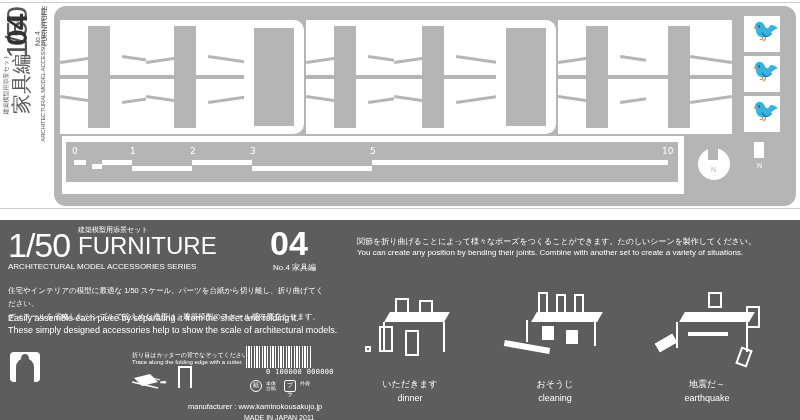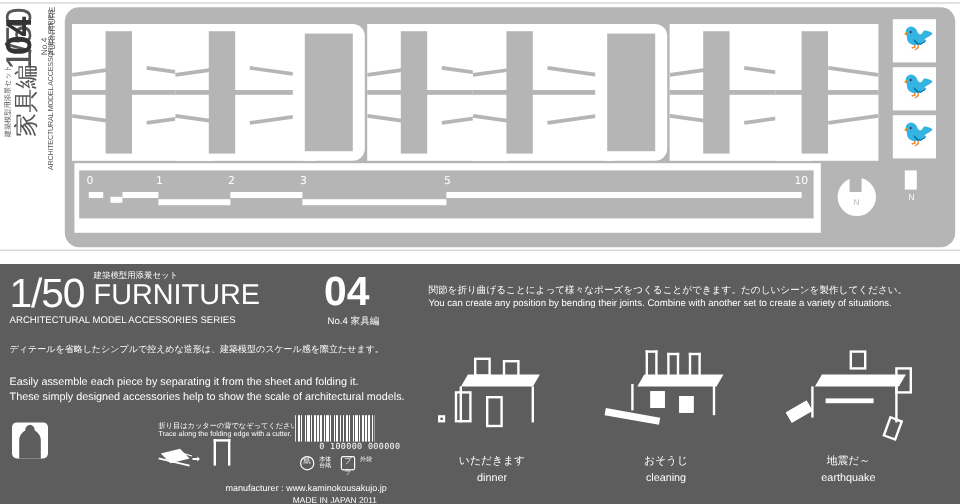--- a/index.html
+++ b/index.html
@@ -220,20 +220,21 @@
 
 <div class="label">
   <span class="title-scale">1/50</span>
   <span class="title-jp">建築模型用添景セット</span>
   <span class="title-furniture">FURNITURE</span>
   <span class="title-series">ARCHITECTURAL MODEL ACCESSORIES SERIES</span>
   <span class="title-num">04</span>
   <span class="title-no">No.4 家具編</span>
 
   <div class="desc-jp">
+    <div>住宅やインテリアの模型に最適な 1/50 スケール。パーツを台紙から切り離し、折り曲げてください。</div>
     <div>ディテールを省略したシンプルで控えめな造形は、建築模型のスケール感を際立たせます。</div>
   </div>
   <div class="desc-en">
     <div>Easily assemble each piece by separating it from the sheet and folding it.</div>
     <div>These simply designed accessories help to show the scale of architectural models.</div>
   </div>
 
   <div class="logo-box">
     <div class="logo-figure"></div>
     <div class="logo-head"></div>

